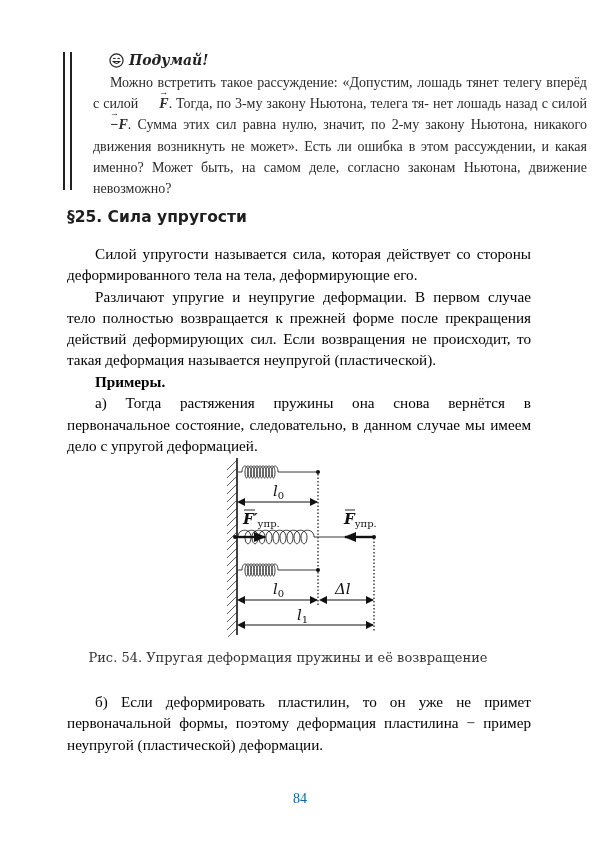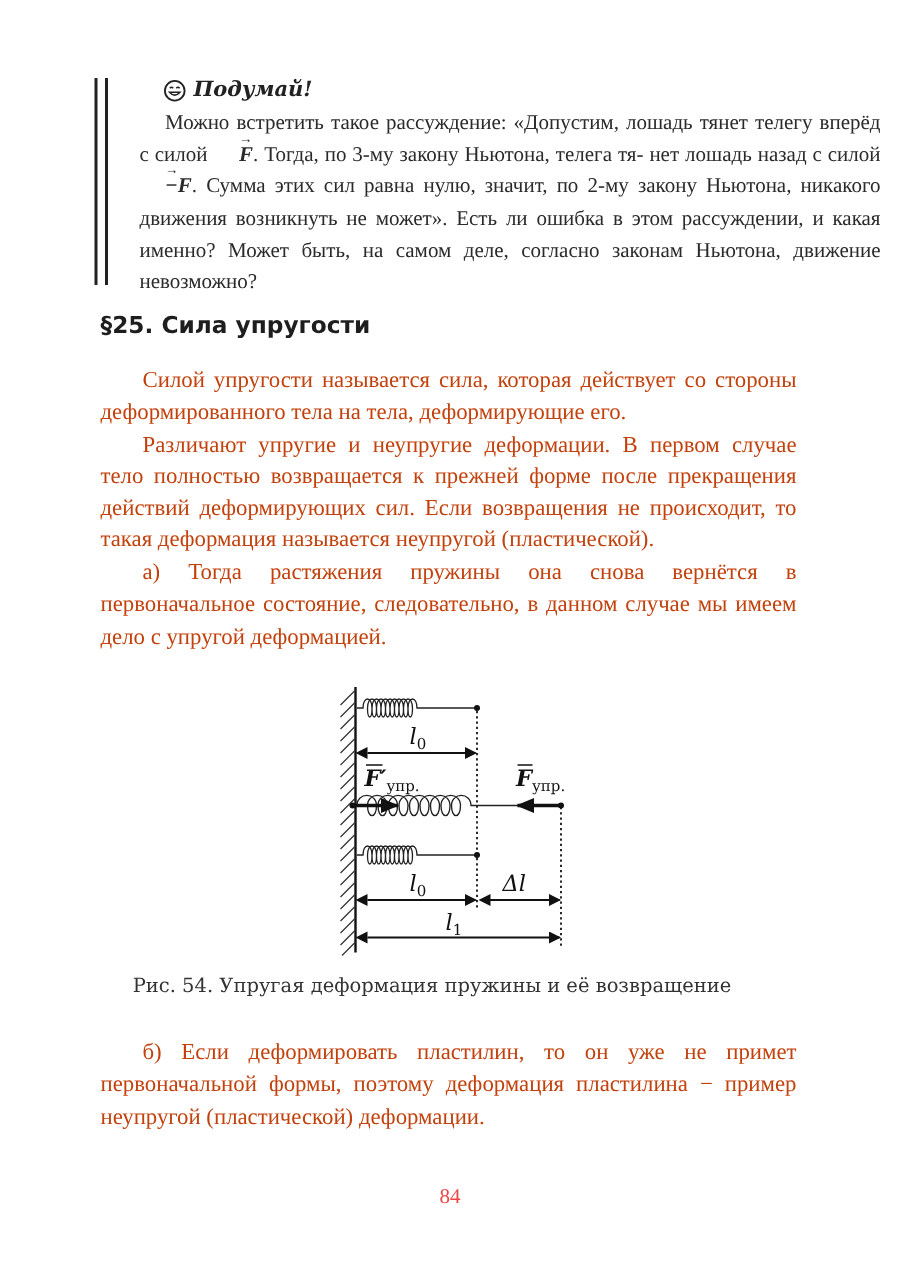--- a/index.html
+++ b/index.html
@@ -15,33 +15,33 @@
     .callout .title { position: absolute; left: 53px; top: 4px; font-family: "DejaVu Serif", serif; font-style: italic; font-weight: bold; font-size: 14px; color: #222; display: flex; align-items: center; gap: 5px; }
     .callout .smile { width: 15px; height: 15px; }
     .callout .body { position: absolute; left: 37px; top: 24px; width: 494px; font-family: "Liberation Serif", serif; font-size: 14px; line-height: 21.2px; color: #2a2a2a; text-align: justify; }
     .callout .body p { margin: 0; text-indent: 17px; }
     .vecF { font-weight: bold; font-style: italic; position: relative; display: inline-block; }
     .vecF::before { content: "→"; position: absolute; top: -11px; left: 0; font-size: 9px; font-style: normal; font-weight: normal; }
 
     
     .heading { position: absolute; left: 67px; top: 208px; font-family: "DejaVu Sans", sans-serif; font-weight: bold; font-size: 15.5px; color: #1e1e1e; }
 
-    .para-block { position: absolute; left: 67px; width: 464px; font-family: "Liberation Serif", serif; font-size: 15.2px; line-height: 21.3px; color: #c2410c; text-align: justify; }
+    .para-block { position: absolute; left: 67px; width: 464px; font-family: "Liberation Serif", serif; font-size: 15.2px; line-height: 21.3px; color: #000000; text-align: justify; }
     .para-block p { margin: 0; text-indent: 28px; }
     .pb1 { top: 243px; }
     .pb2 { top: 371px; }
     .pb2 .lbl { font-weight: bold; text-indent: 28px; display: block; font-family: "Liberation Serif", serif; }
     .pb3 { top: 691px; }
 
     
     .diagram { position: absolute; left: 215px; top: 452px; width: 180px; height: 190px; }
 
     .caption { position: absolute; left: 68px; top: 648px; width: 440px; text-align: center; font-family: "DejaVu Serif", serif; font-size: 13px; line-height: 19px; color: #333; }
 
-    .pagenum { position: absolute; left: 0; width: 600px; top: 791px; text-align: center; font-family: "Liberation Serif", serif; font-size: 14px; color: #ef4444; }
+    .pagenum { position: absolute; left: 0; width: 600px; top: 791px; text-align: center; font-family: "Liberation Serif", serif; font-size: 14px; color: #0369a1; }
   </style>
 </head>
 <body>
 
 <div class="page">
 
   <div class="callout">
     <div class="bar b1"></div>
     <div class="bar b2"></div>
     <div class="title">
@@ -59,20 +59,21 @@
   </div>
 
   <div class="heading">§25. Сила упругости</div>
 
   <div class="para-block pb1">
     <p>Силой упругости называется сила, которая действует со стороны деформированного тела на тела, деформирующие его.</p>
     <p>Различают упругие и неупругие деформации. В первом случае тело полностью возвращается к прежней форме после прекращения действий деформирующих сил. Если возвращения не происходит, то такая деформация называется неупругой (пластической).</p>
   </div>
 
   <div class="para-block pb2">
+    <span class="lbl">Примеры.</span>
     <p>а) Тогда растяжения пружины она снова вернётся в первоначальное состояние, следовательно, в данном случае мы имеем дело с упругой деформацией.</p>
   </div>
 
   <div class="diagram">
     <svg width="180" height="190" viewBox="0 0 180 190">
       <defs>
         <marker id="ah" markerWidth="8" markerHeight="8" refX="7" refY="4" orient="auto" markerUnits="userSpaceOnUse">
           <path d="M0,0 L8,4 L0,8 z" fill="#111"></path>
         </marker>
         <marker id="ahb" markerWidth="12" markerHeight="10" refX="11" refY="5" orient="auto" markerUnits="userSpaceOnUse">

